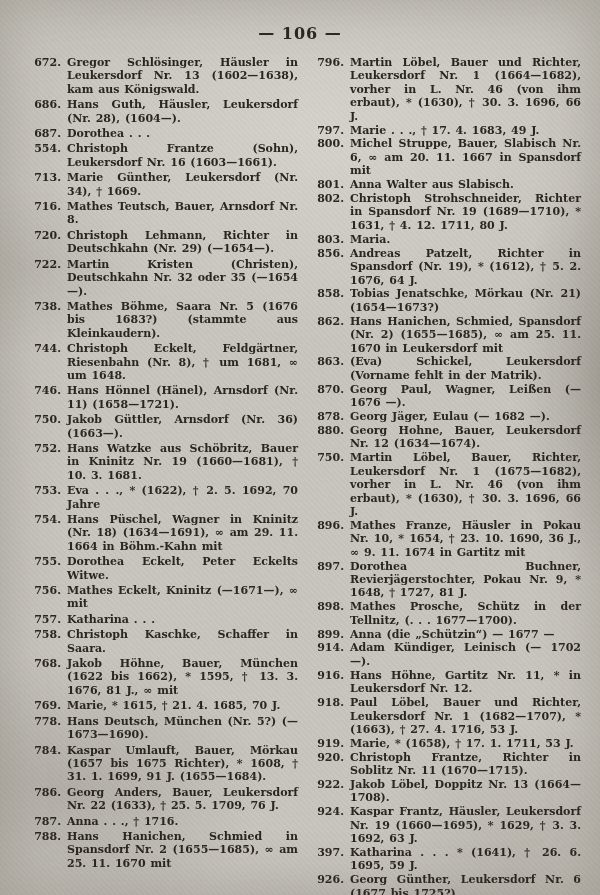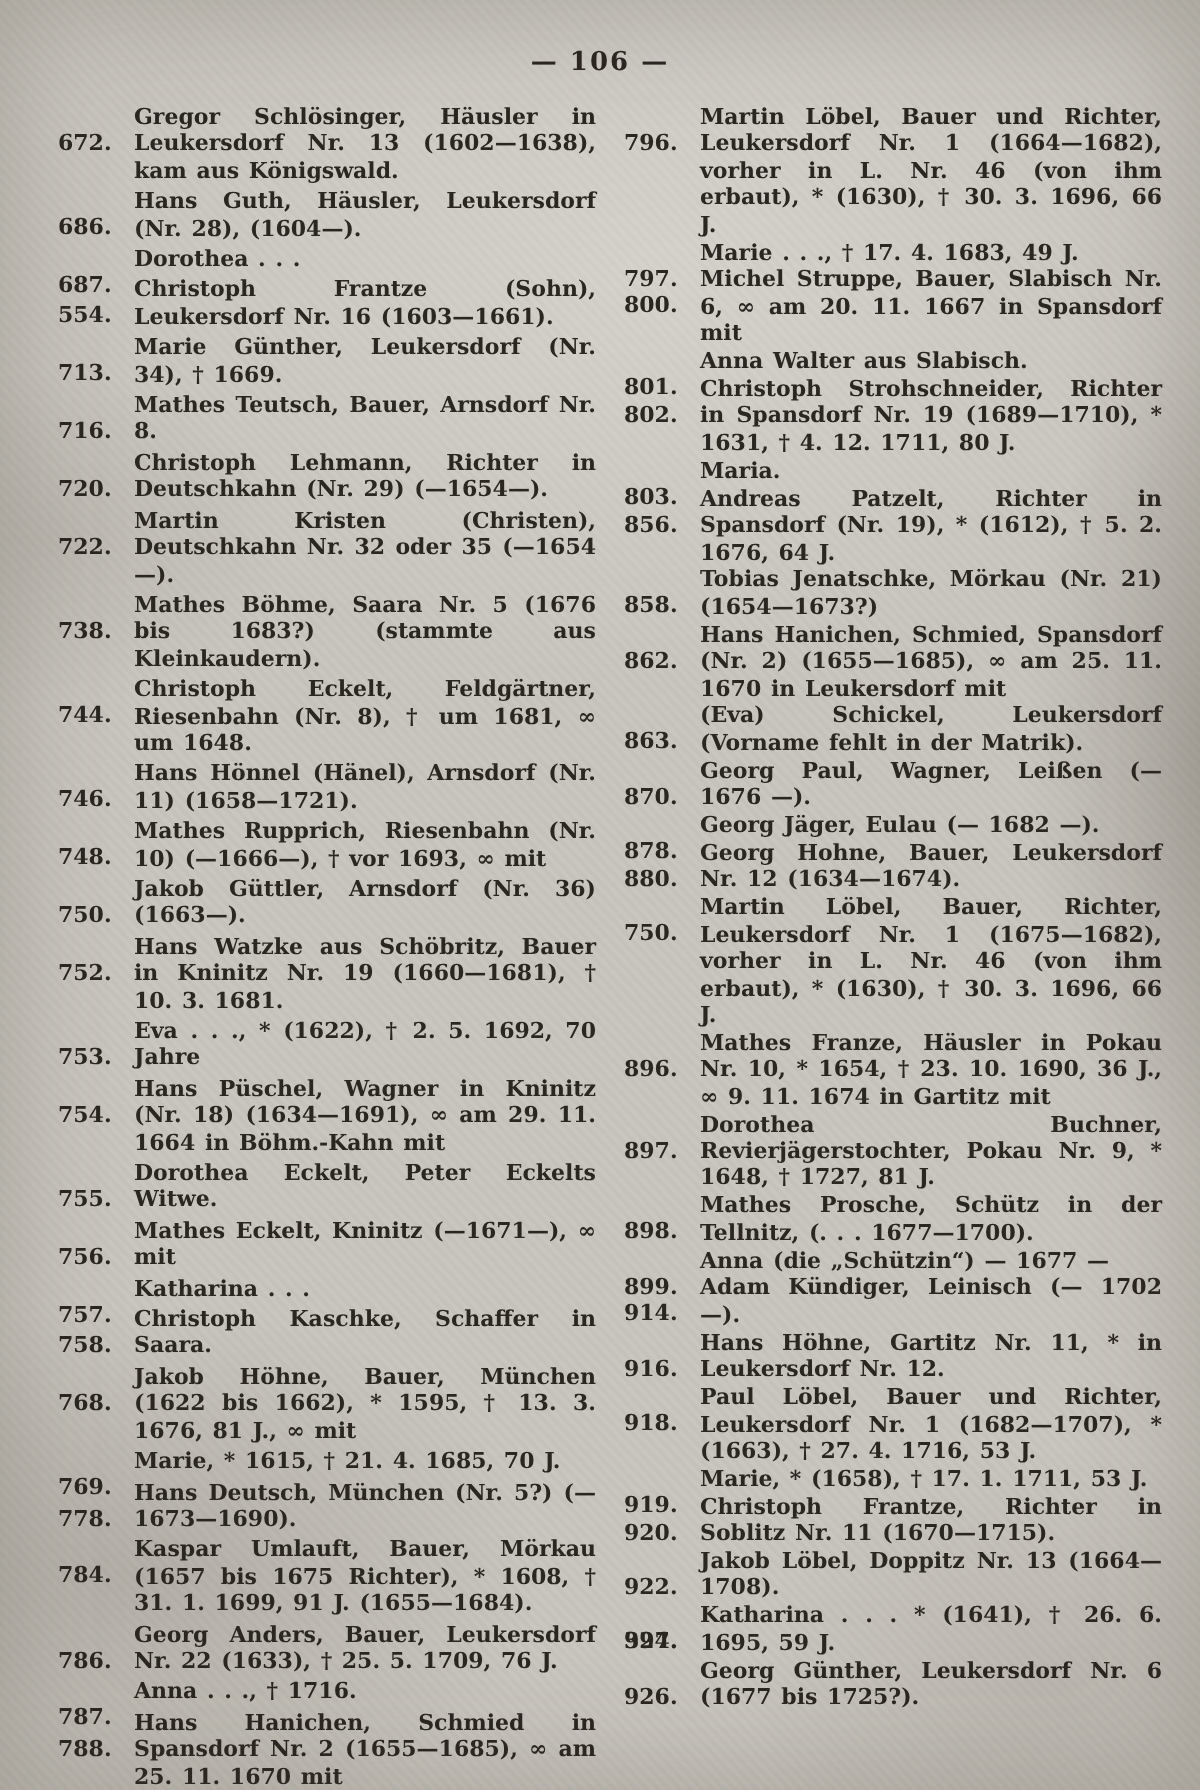--- a/index.html
+++ b/index.html
@@ -22,21 +22,21 @@
     overflow:hidden;
   }
   .page::after { 
     content:""; position:absolute; inset:0; pointer-events:none;
     box-shadow: inset 0 0 60px rgba(70,64,52,0.28);
   }
 
   .page-header {
     text-align:center;
     padding-top:24px;
-    font-size:13px;
+    font-size:16px;
     letter-spacing:1px;
   }
 
   .cols {
     display:flex;
     gap:14px;
     padding:13px 20px 0 29px;
   }
   .col { width:269px; flex:0 0 auto; }
 
@@ -45,23 +45,23 @@
     padding-left:38px;
     text-align:justify;
     font-size:11px;
     line-height:13.4px;
     word-spacing:1px;
   }
   .col-left .entry { margin-bottom:2px; }
   .col-right .entry { margin-bottom:0.5px; }
 
   .num {
-    position:absolute; left:0; top:13px;
+    position:absolute; left:0; top:0;
     width:32px;
-    text-align:left;
+    text-align:right;
     white-space:nowrap;
   }
 </style>
 </head>
 <body>
 
 <div class="page">
   <div class="page-header">— 106 —</div>
 
   <div class="cols">
@@ -116,24 +116,20 @@
         <div class="entry">
           <span class="num">744.</span>
           <span class="txt">Christoph Eckelt, Feldgärtner, Riesenbahn (Nr. 8), † um 1681, ∞ um 1648.</span>
         </div>
 
         <div class="entry">
           <span class="num">746.</span>
           <span class="txt">Hans Hönnel (Hänel), Arnsdorf (Nr. 11) (1658—1721).</span>
         </div>
 
-        <div class="entry">
-          <span class="num">748.</span>
-          <span class="txt">Mathes Rupprich, Riesenbahn (Nr. 10) (—1666—), † vor 1693, ∞ mit</span>
-        </div>
 
 
         <div class="entry">
           <span class="num">750.</span>
           <span class="txt">Jakob Güttler, Arnsdorf (Nr. 36) (1663—).</span>
         </div>
 
         <div class="entry">
           <span class="num">752.</span>
           <span class="txt">Hans Watzke aus Schöbritz, Bauer in Kninitz Nr. 19 (1660—1681), † 10. 3. 1681.</span>
@@ -323,20 +319,21 @@
           <span class="txt">Christoph Frantze, Richter in Soblitz Nr. 11 (1670—1715).</span>
         </div>
 
         <div class="entry">
           <span class="num">922.</span>
           <span class="txt">Jakob Löbel, Doppitz Nr. 13 (1664—1708).</span>
         </div>
 
         <div class="entry">
           <span class="num">924.</span>
+          <span class="txt">Kaspar Frantz, Häusler, Leukersdorf Nr. 19 (1660—1695), * 1629, † 3. 3. 1692, 63 J.</span>
         </div>
 
         <div class="entry">
           <span class="num">397.</span>
           <span class="txt">Katharina . . . * (1641), † 26. 6. 1695, 59 J.</span>
         </div>
 
         <div class="entry">
           <span class="num">926.</span>
           <span class="txt">Georg Günther, Leukersdorf Nr. 6 (1677 bis 1725?).</span>

